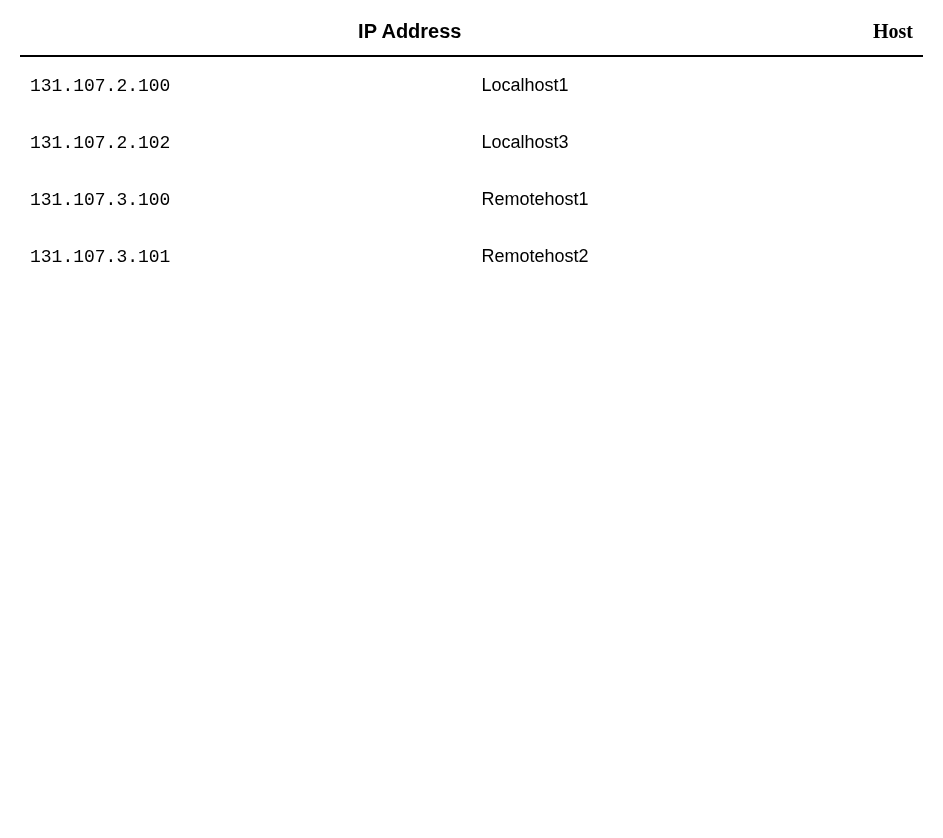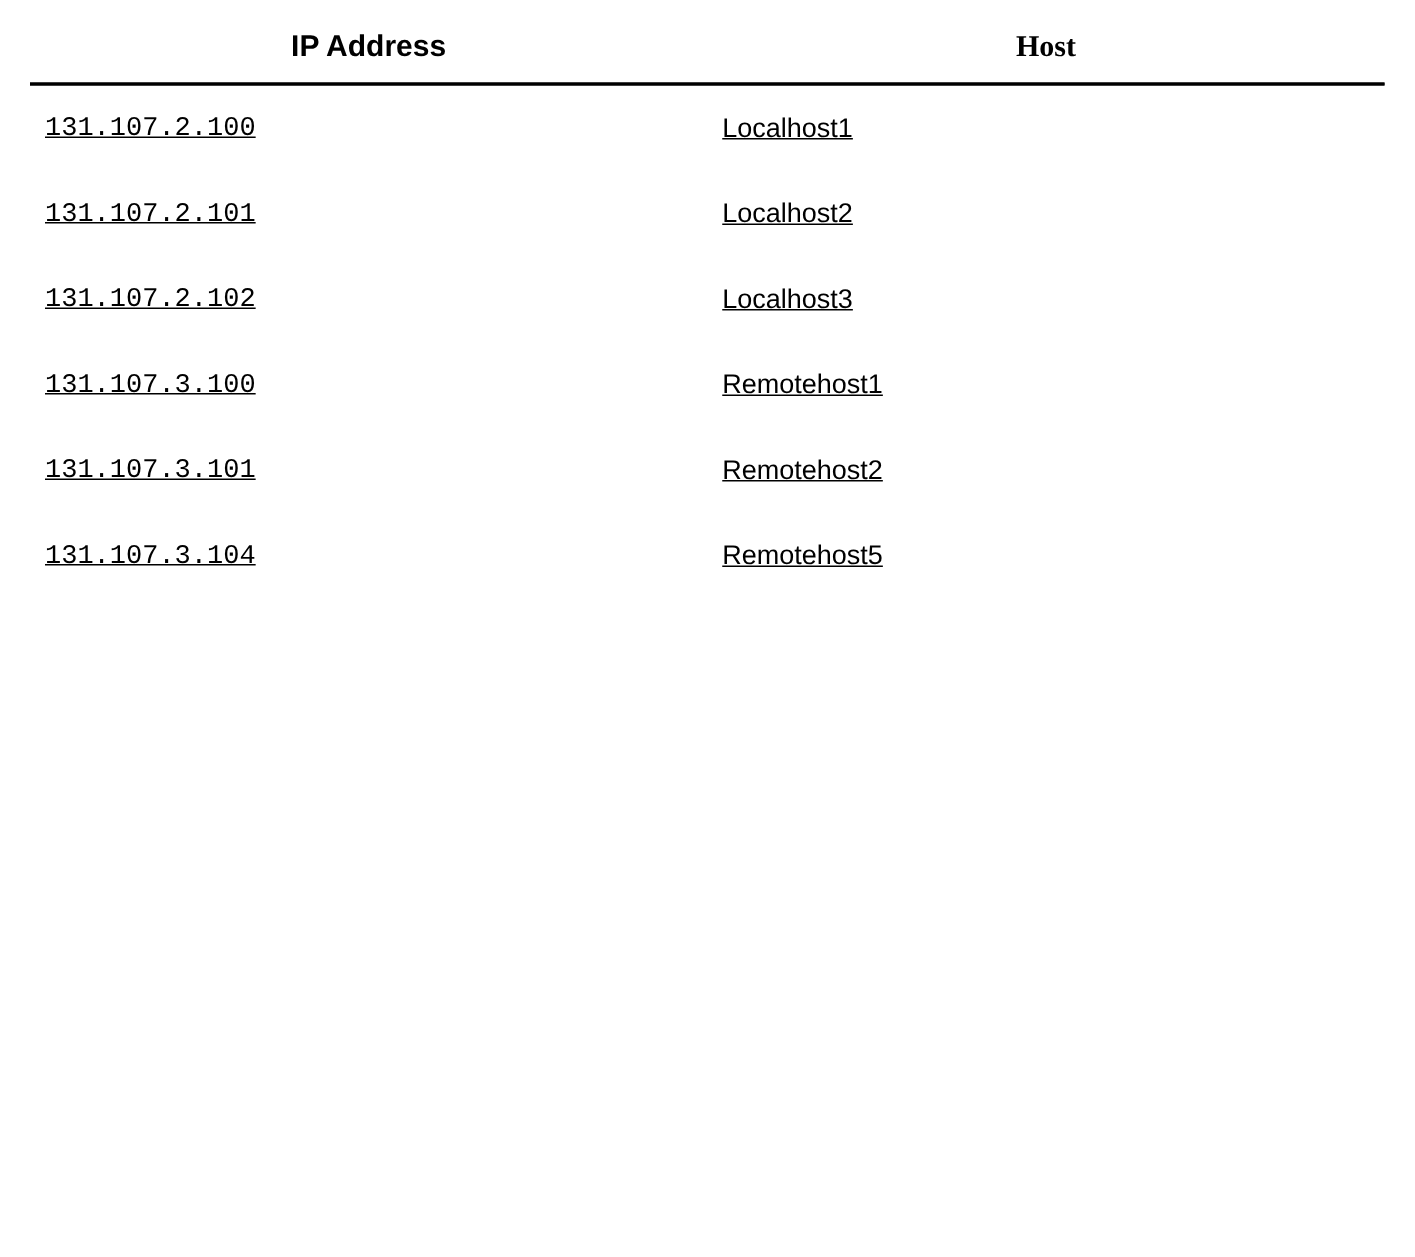--- a/index.html
+++ b/index.html
@@ -19,33 +19,32 @@
     }
 
     table {
       width: 100%;
       border-collapse: collapse;
     }
 
     thead tr th {
       font-weight: bold;
       font-size: 20px;
-      text-align: center;
+      text-align: right;
       padding: 10px 10px 12px 10px;
     }
 
     thead tr {
       border-bottom: 2px solid #000000;
     }
 
     tbody tr td {
       padding: 18px 10px;
       font-family: 'Courier New', Courier, monospace;
       font-size: 18px;
-      text-decoration: underline;
     }
 
     tbody tr td:last-child {
       font-family: Arial, sans-serif;
     }
 
     .col-ip {
       width: 50%;
     }
 
@@ -63,33 +62,25 @@
       <th class="col-ip">IP Address</th>
       <th class="col-host">Host</th>
     </tr>
   </thead>
   <tbody id="table-body">
   <tr>
         <td>131.107.2.100</td>
         <td>Localhost1</td>
       </tr>
       <tr>
-        <td>131.107.2.101</td>
-        <td>Localhost2</td>
-      </tr>
-      <tr>
         <td>131.107.2.102</td>
         <td>Localhost3</td>
       </tr>
       <tr>
         <td>131.107.3.100</td>
         <td>Remotehost1</td>
       </tr>
       <tr>
         <td>131.107.3.101</td>
         <td>Remotehost2</td>
       </tr>
-      <tr>
-        <td>131.107.3.104</td>
-        <td>Remotehost5</td>
-      </tr>
     </tbody>
 </table>
 
 </body></html>

